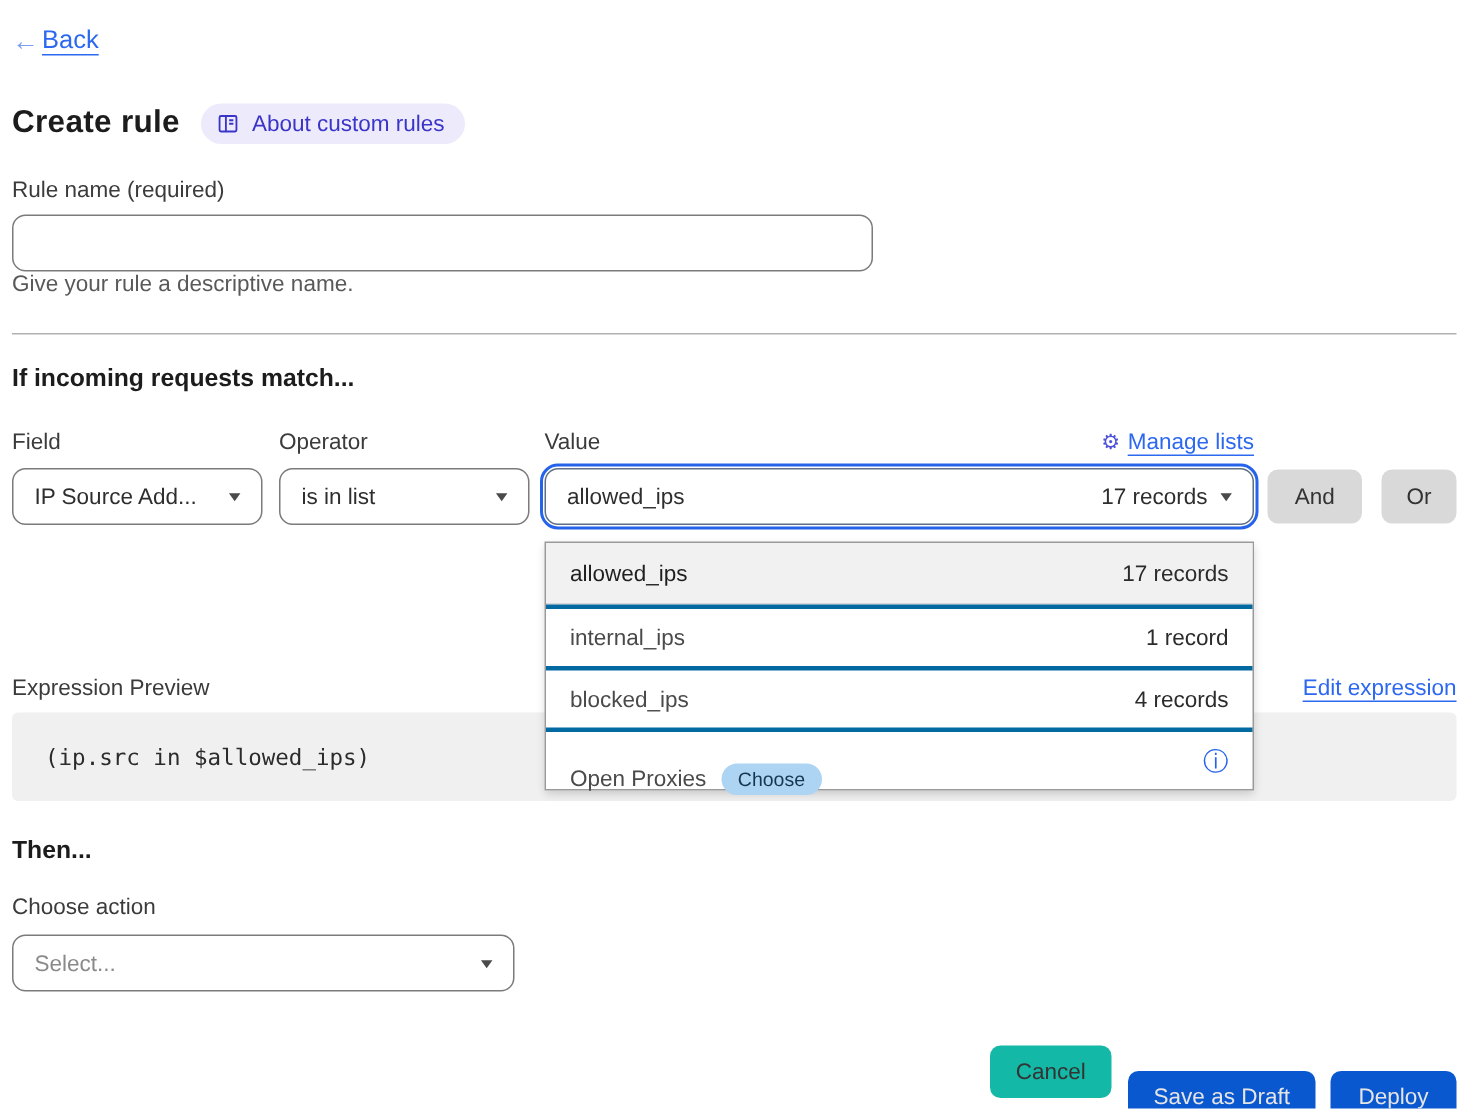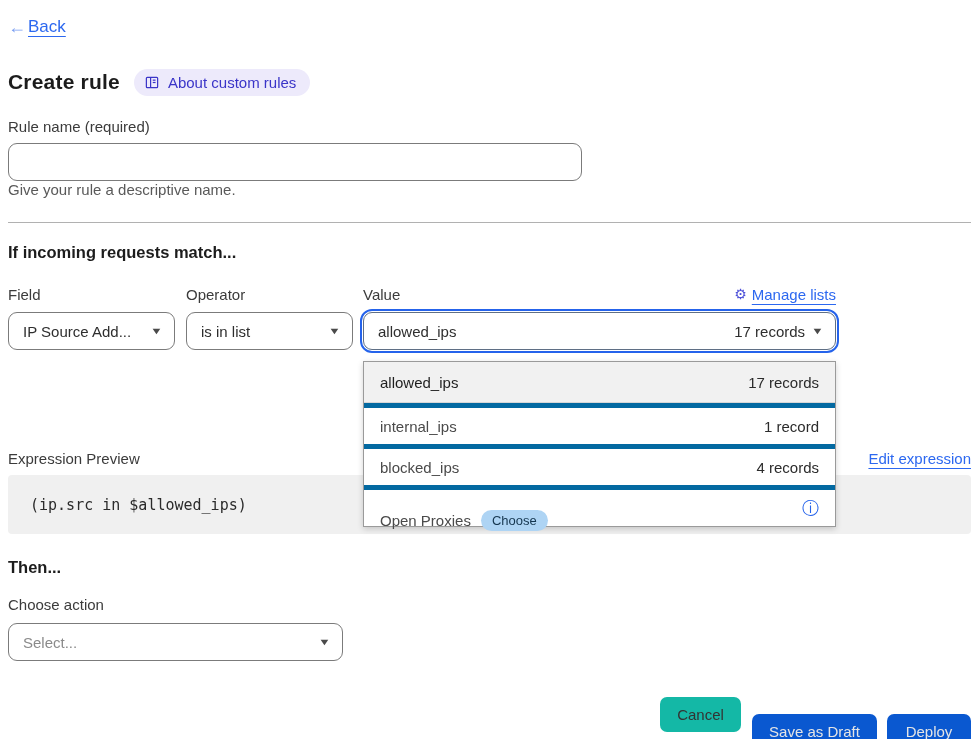--- a/index.html
+++ b/index.html
@@ -78,21 +78,21 @@
   
   .dropdown {
     position: absolute; top: calc(100% + 11px); left: 0; width: 473px;
     background: #fff; border: 1px solid #9a9a9a;
     box-shadow: 0 2px 6px rgba(0,0,0,.18);
     z-index: 20;
   }
   .dd-row {
     height: 41px; display: flex; align-items: center; justify-content: space-between;
     padding: 0 16px; font-size: 15px; cursor: pointer;
-    border-top: 5px solid #0369a1;
+    border-top: 3px solid #0369a1;
   }
   .dd-row:first-child { border-top: none; }
   .dd-row.highlighted { background: #f1f1f1; border-bottom: 1px solid #d7d7d7; }
   .dd-name { color: #4a4a4a; }
   .dd-row.highlighted .dd-name { color: #1f1f1f; }
   .dd-records { color: #2b2b2b; }
   .dd-left { display: flex; align-items: center; gap: 10px; margin-top: 24px; }
   .managed-badge {
     background: #aed4f4; color: #15364f; border-radius: 11px;
     font-size: 13px; padding: 3px 11px;
@@ -212,20 +212,24 @@
       <div class="dd-row">
         <span class="dd-left">
           <span class="dd-name">Open Proxies</span>
           <span class="managed-badge">Choose</span>
         </span>
         <span class="info-icon">ⓘ</span>
       </div>
     </div>
   </div>
 
+  <div class="andor-wrap">
+    <button class="btn-gray and-btn">And</button>
+    <button class="btn-gray or-btn">Or</button>
+  </div>
 </div>
 
 <div class="expr-header">
   <span class="expr-label">Expression Preview</span>
   <a class="edit-link">Edit expression</a>
 </div>
 <div class="code-block">
   <code class="code-text">(ip.src in $allowed_ips)</code>
 </div>
 

